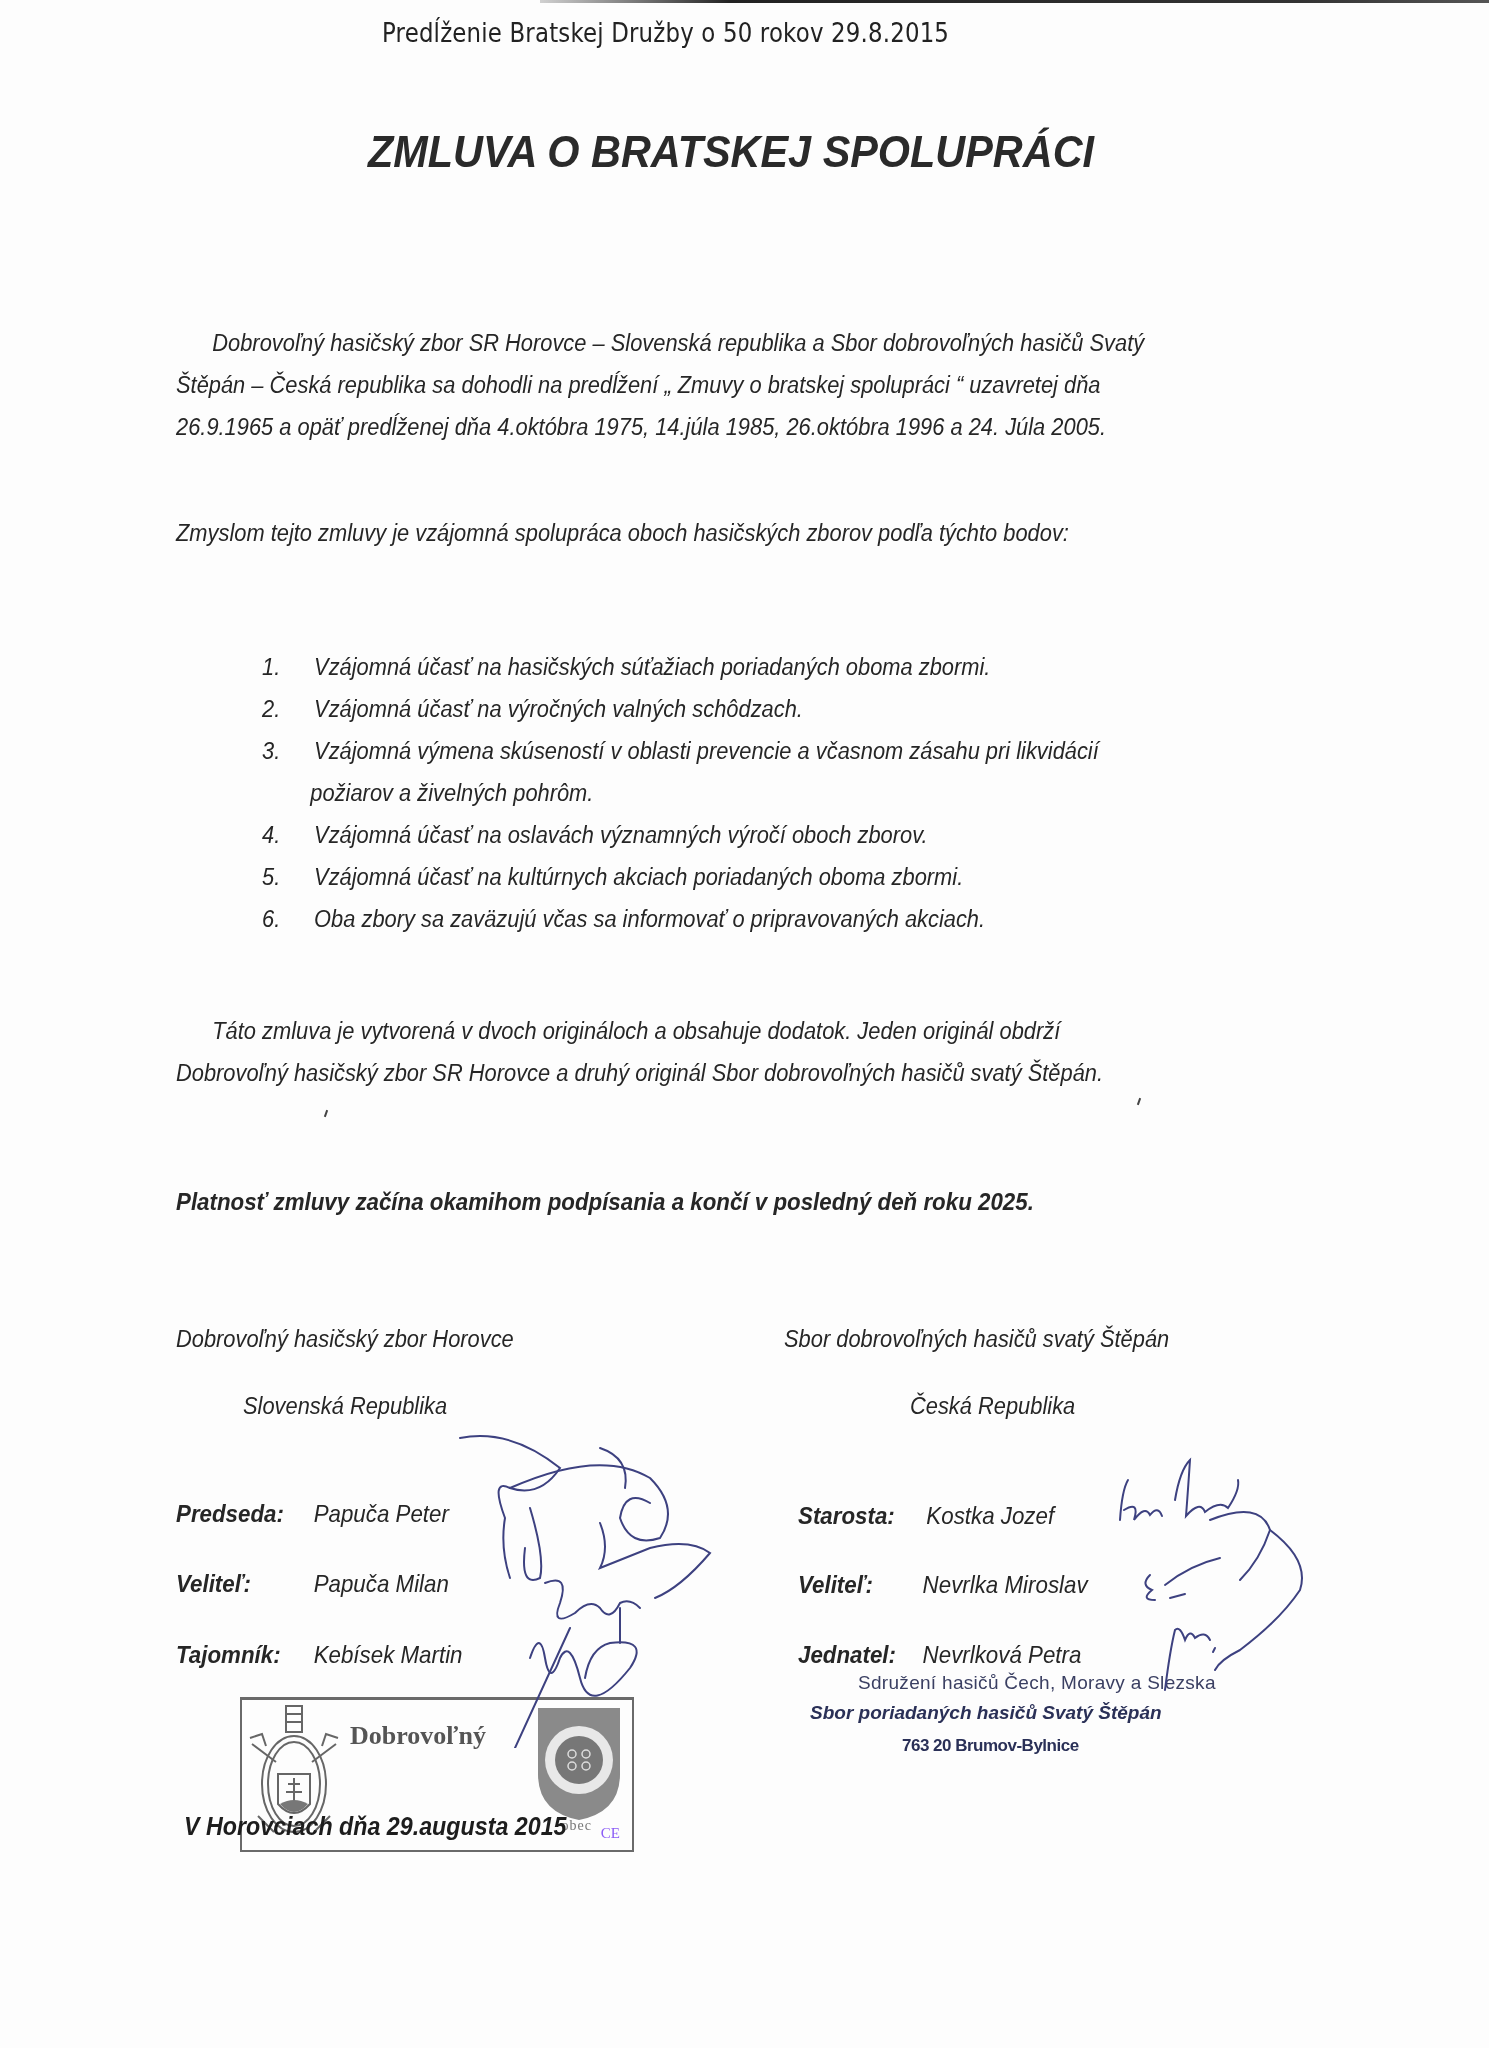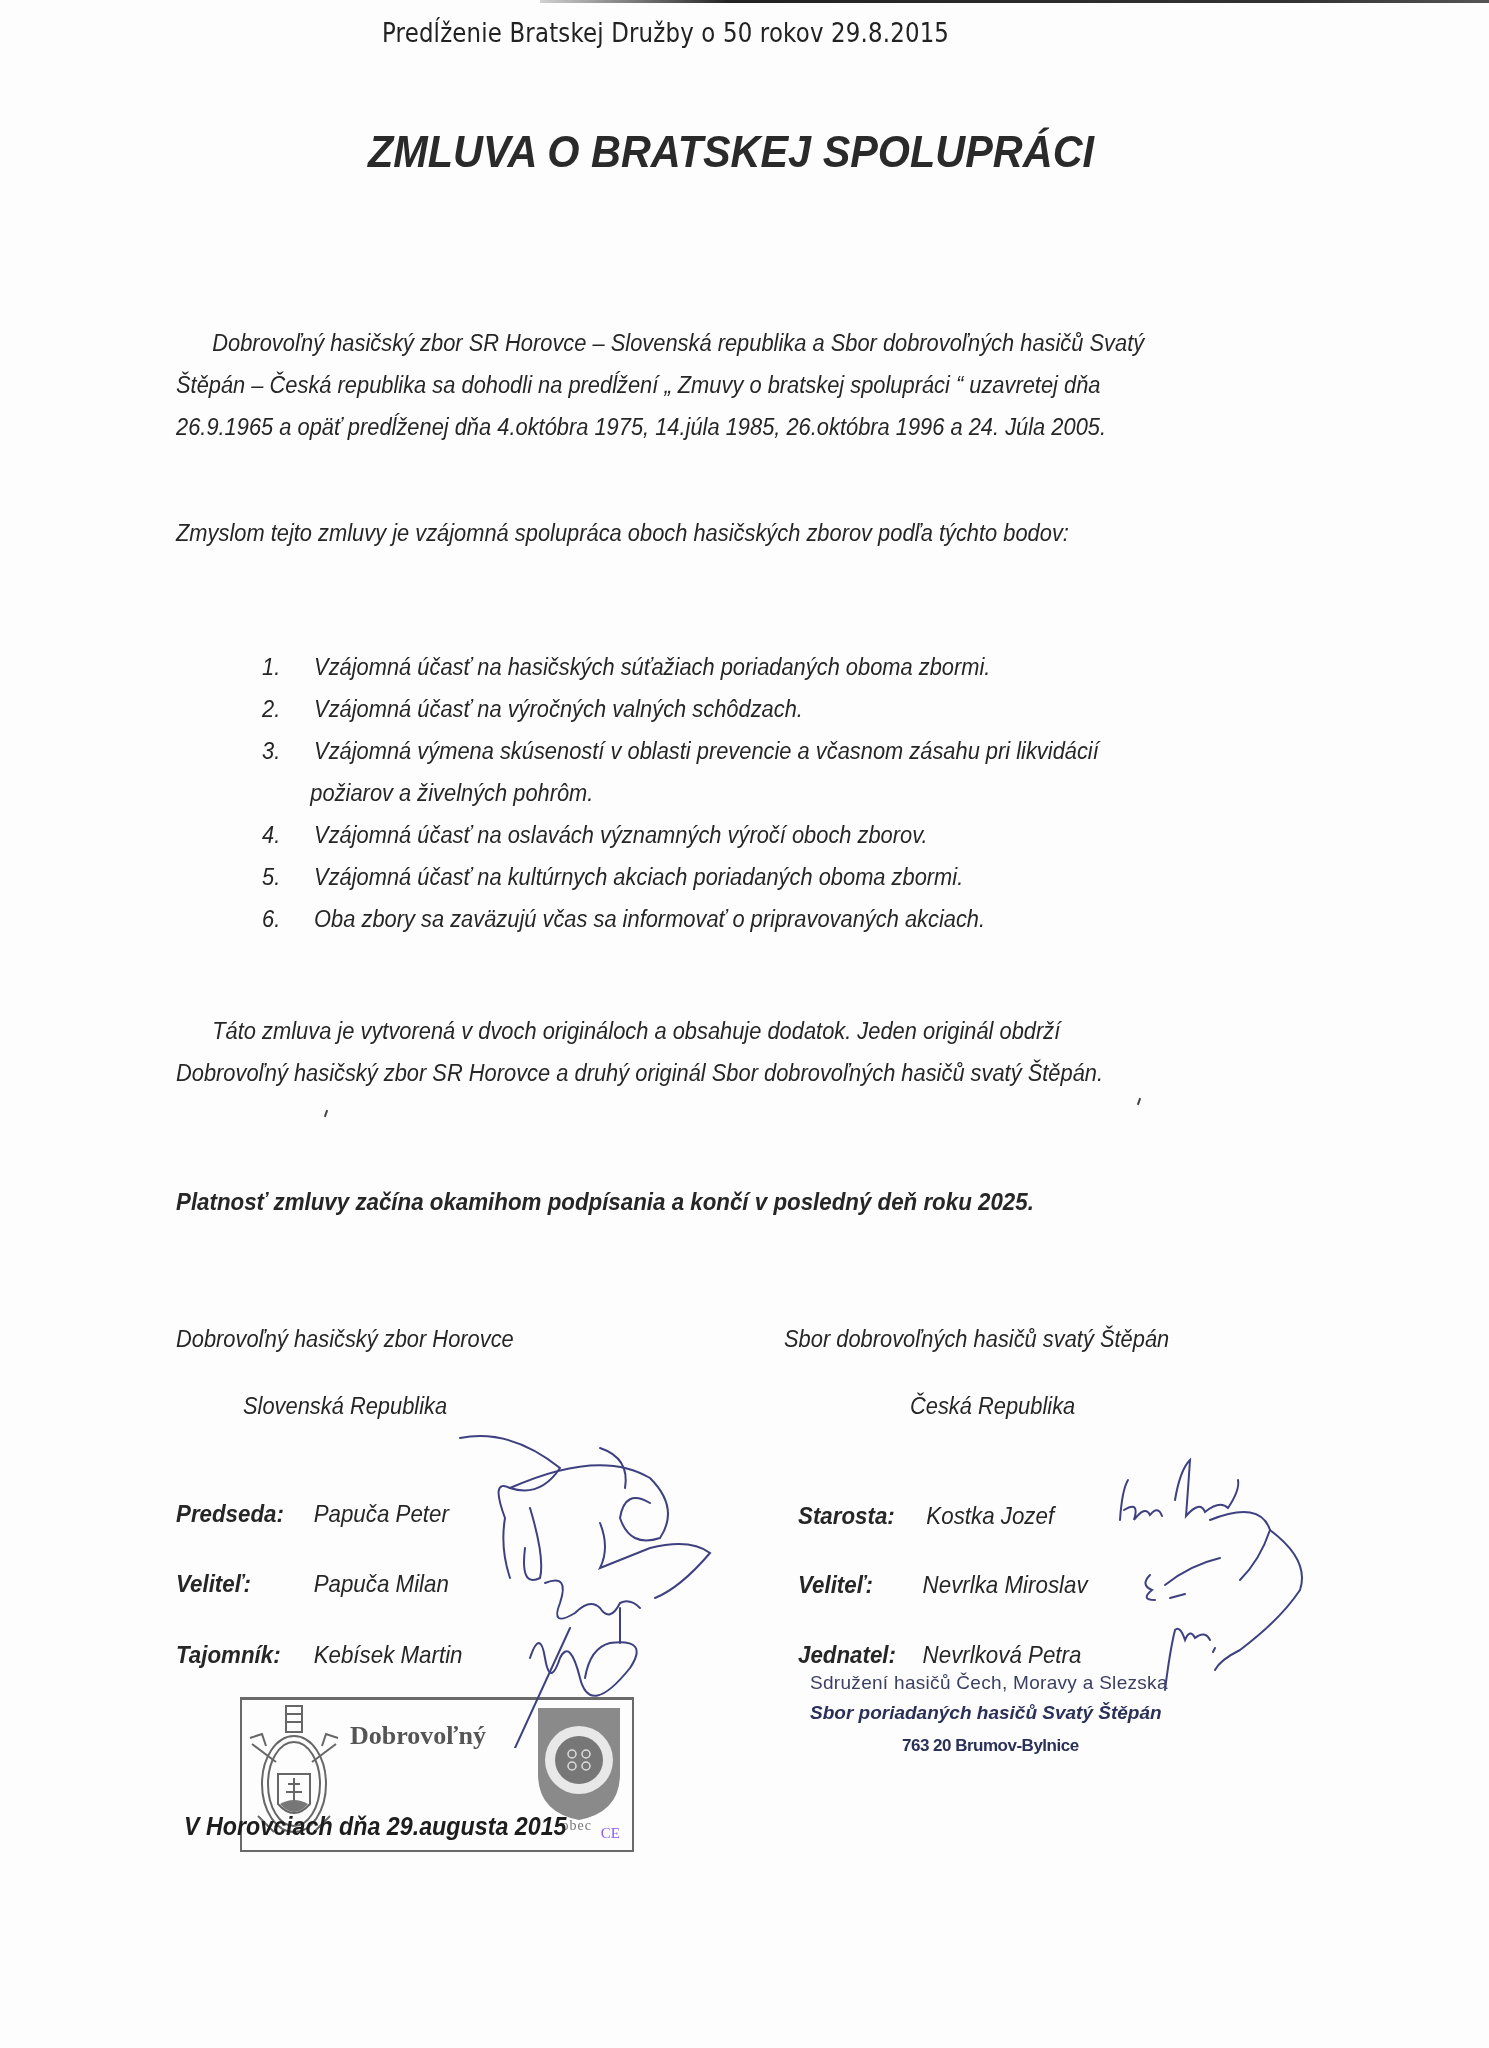--- a/index.html
+++ b/index.html
@@ -39,21 +39,21 @@
   .list-item.wrapline { padding-left: 52px; }
   .closing { left: 176px; top: 1010px; line-height: 42px; }
   .closing .ln1 { padding-left: 39px; }
   .validity { position: absolute; left: 176px; top: 1188px; font-size: 24px; font-weight: bold; white-space: nowrap; transform: scaleX(0.93); transform-origin: left top; }
   .stray { position: absolute; width: 2px; height: 7px; background: #444; transform: rotate(20deg); }
 
   .party { position: absolute; font-size: 23.5px; white-space: nowrap; transform: scaleX(0.93); transform-origin: left top; }
   .sig-row { position: absolute; font-size: 24px; white-space: nowrap; display: flex; transform: scaleX(0.93); transform-origin: left top; }
   .sig-row .role { font-weight: bold; }
   .czech-stamp { position: absolute; left: 810px; top: 1672px; font-family: "Liberation Sans", sans-serif; color: #2a3057; }
-  .czech-stamp .l1 { font-size: 19px; letter-spacing: 0.3px; color: #3a3f62; }
+  .czech-stamp .l1 { font-size: 19px; letter-spacing: 0.3px; color: #3a3f62; margin-left: 48px; }
   .czech-stamp .l2 { font-size: 19px; font-weight: bold; font-style: italic; margin-top: 8px; padding-left: 0; }
   .czech-stamp .l3 { font-size: 17px; font-weight: bold; margin-top: 12px; padding-left: 92px; letter-spacing: -0.5px; }
 
   .sk-stamp {
     position: absolute; left: 240px; top: 1697px; width: 390px; height: 150px;
     border: 2px solid #6a6a6a; border-top-width: 3px;
     font-family: "Liberation Serif", serif; color: #555;
   }
   .sk-stamp .emblem { position: absolute; left: 6px; top: 4px; width: 92px; height: 140px; }
   .sk-stamp .crest { position: absolute; right: 8px; top: 4px; width: 90px; height: 118px; }

